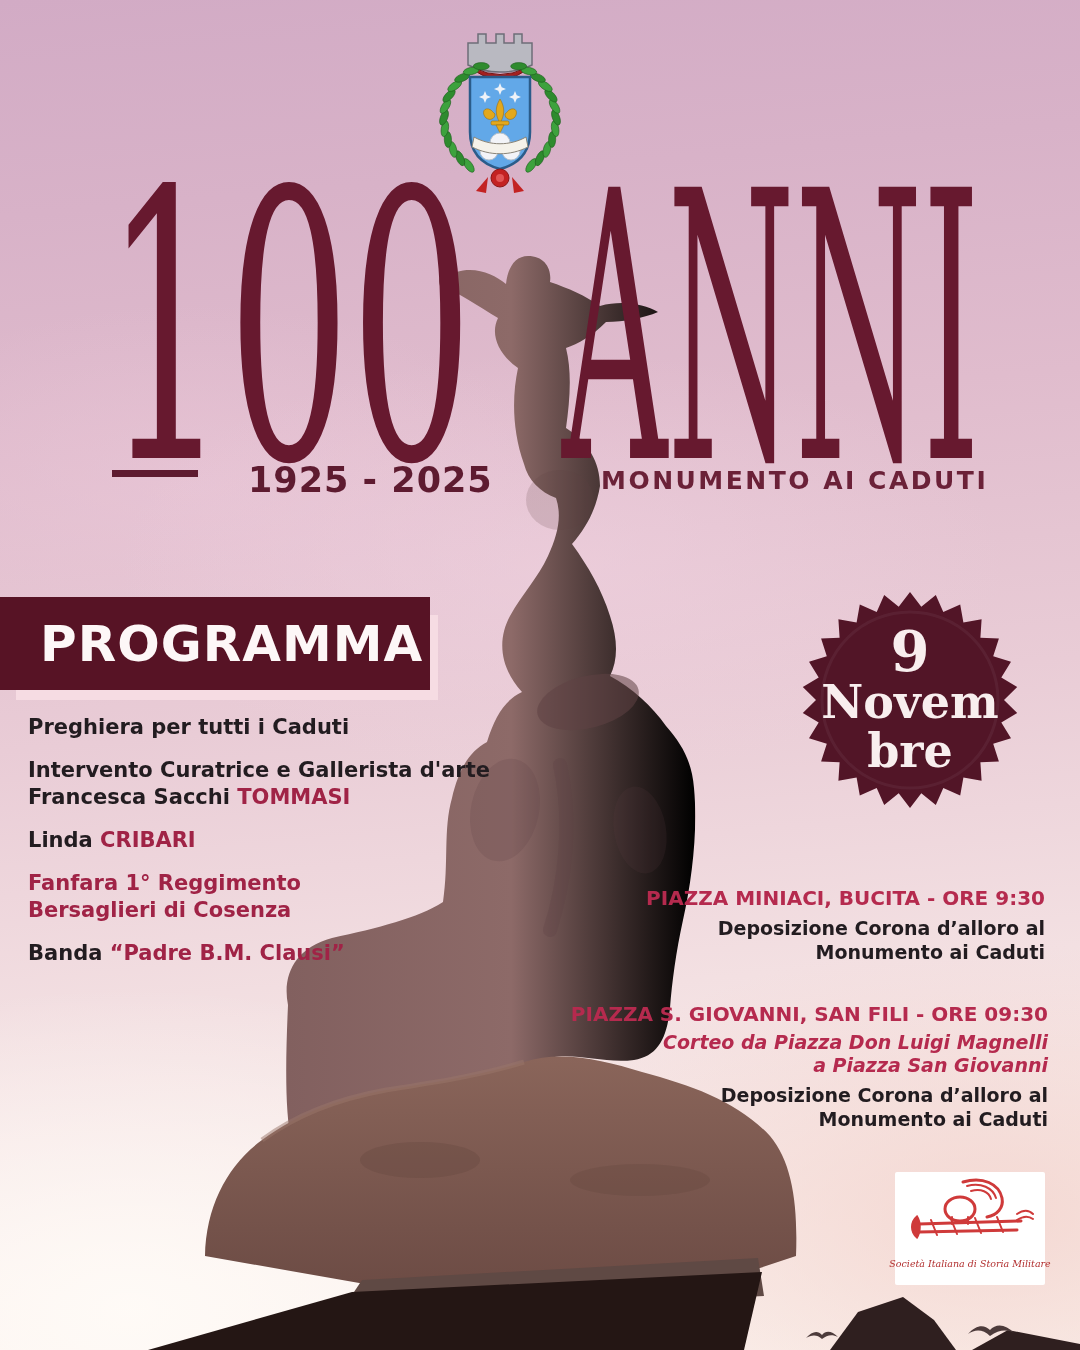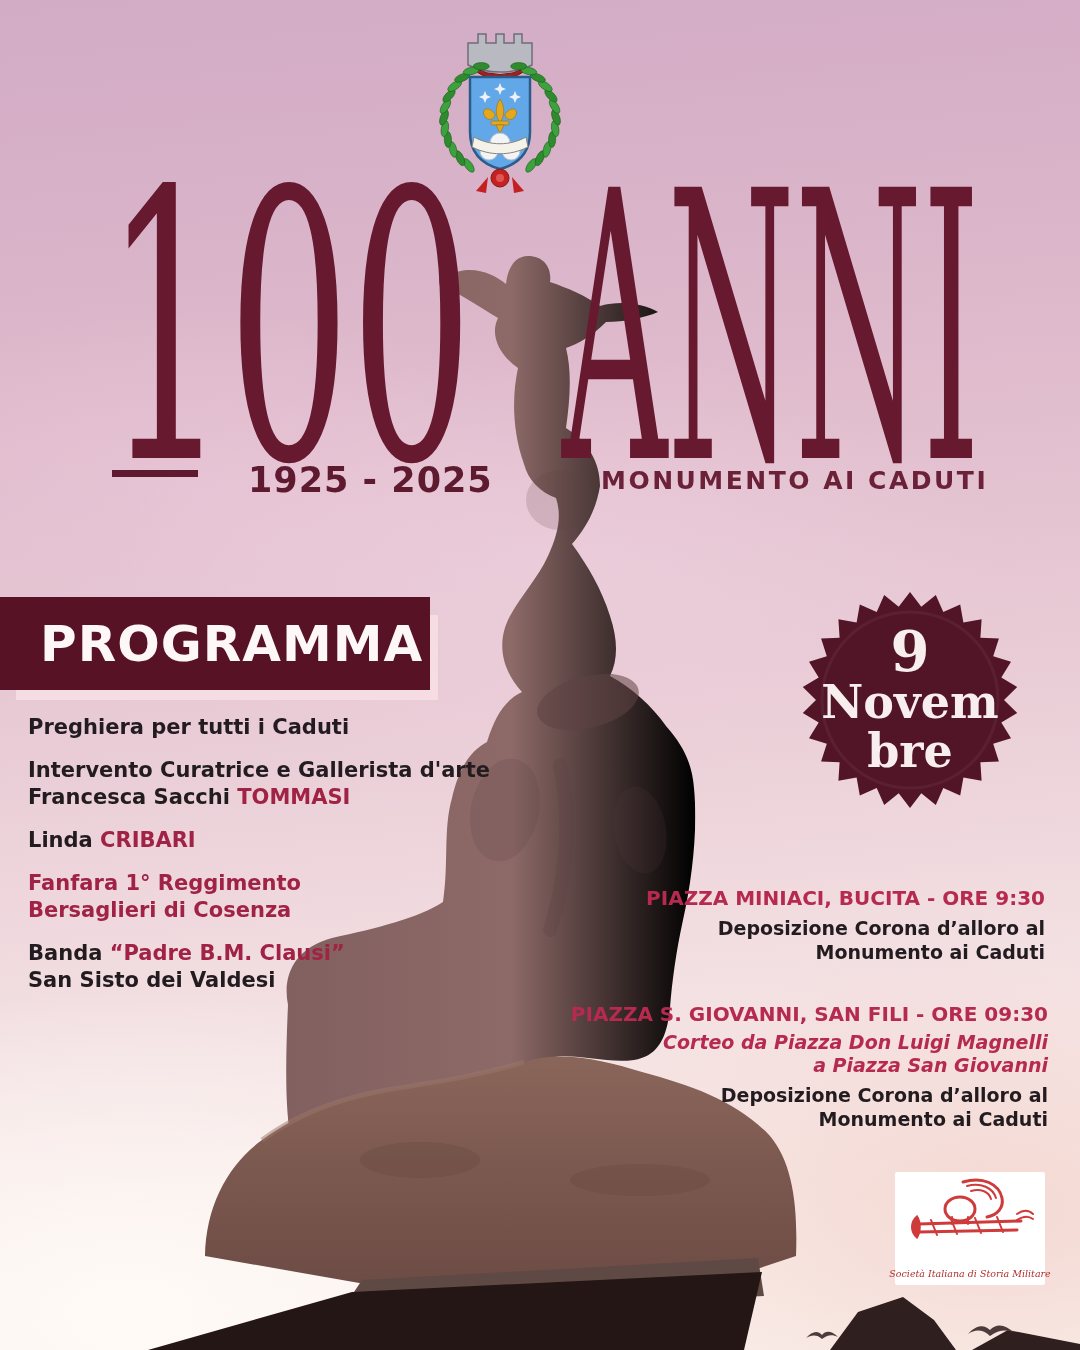--- a/index.html
+++ b/index.html
@@ -56,21 +56,21 @@
   .event-note{font-size:19px;font-weight:bold;font-style:italic;color:#b52a4e;line-height:23px;white-space:nowrap;}
   .event-detail{font-size:19px;font-weight:bold;color:#221c20;line-height:24px;white-space:nowrap;}
   .event-details-group{margin-top:6px;}
   
   .sism{
     position:absolute;left:895px;top:1172px;width:150px;height:113px;z-index:5;
     background:#ffffff;border-radius:2px;display:flex;flex-direction:column;align-items:center;
   }
   .sism-caption{
     font-family:"DejaVu Serif","Liberation Serif",serif;font-style:italic;
-    font-size:9.5px;color:#b23030;margin-top:18px;white-space:nowrap;
+    font-size:9.5px;color:#b23030;margin-top:8px;white-space:nowrap;
   }
   .statue-svg{z-index:1;}
   .crest-svg{position:absolute;left:430px;top:15px;z-index:3;}
   .birds-svg{position:absolute;left:0;top:0;z-index:2;}
 </style>
 </head>
 <body>
 
 <div class="poster">
 
@@ -246,21 +246,20 @@
       </div>
       <div class="prog-item">
         <div class="prog-line"><span class="seg-dark">Linda </span><span class="seg-accent">CRIBARI</span></div>
       </div>
       <div class="prog-item">
         <div class="prog-line"><span class="seg-accent">Fanfara 1° Reggimento</span></div>
         <div class="prog-line"><span class="seg-accent">Bersaglieri di Cosenza</span></div>
       </div>
       <div class="prog-item">
         <div class="prog-line"><span class="seg-dark">Banda </span><span class="seg-accent">“Padre B.M. Clausi”</span></div>
-        <div class="prog-line"><span class="seg-dark">San Sisto dei Valdesi</span></div>
       </div>
     </div>
 
   <div class="badge">
     <svg width="220" height="220" viewBox="0 0 220 220">
       <polygon id="badge-star" fill="#521527" points="110.0,2.0 121.3,16.7 135.8,5.1 143.3,22.1 160.2,14.4 163.4,32.6 181.6,29.2 180.4,47.7 198.9,48.6 193.2,66.3 211.0,71.7 201.3,87.5 217.2,97.0 204.0,110.0 217.2,123.0 201.3,132.5 211.0,148.3 193.2,153.7 198.9,171.4 180.4,172.3 181.6,190.8 163.4,187.4 160.2,205.6 143.3,197.9 135.8,214.9 121.3,203.3 110.0,218.0 98.7,203.3 84.2,214.9 76.7,197.9 59.8,205.6 56.6,187.4 38.4,190.8 39.6,172.3 21.1,171.4 26.8,153.7 9.0,148.3 18.7,132.5 2.8,123.0 16.0,110.0 2.8,97.0 18.7,87.5 9.0,71.7 26.8,66.3 21.1,48.6 39.6,47.7 38.4,29.2 56.6,32.6 59.8,14.4 76.7,22.1 84.2,5.1 98.7,16.7"></polygon>
       <circle cx="110" cy="110" r="88" fill="none" stroke="#ffffff" stroke-opacity="0.05" stroke-width="3"></circle>
     </svg>
     <div class="badge-text">
       <div class="badge-day">9</div>

